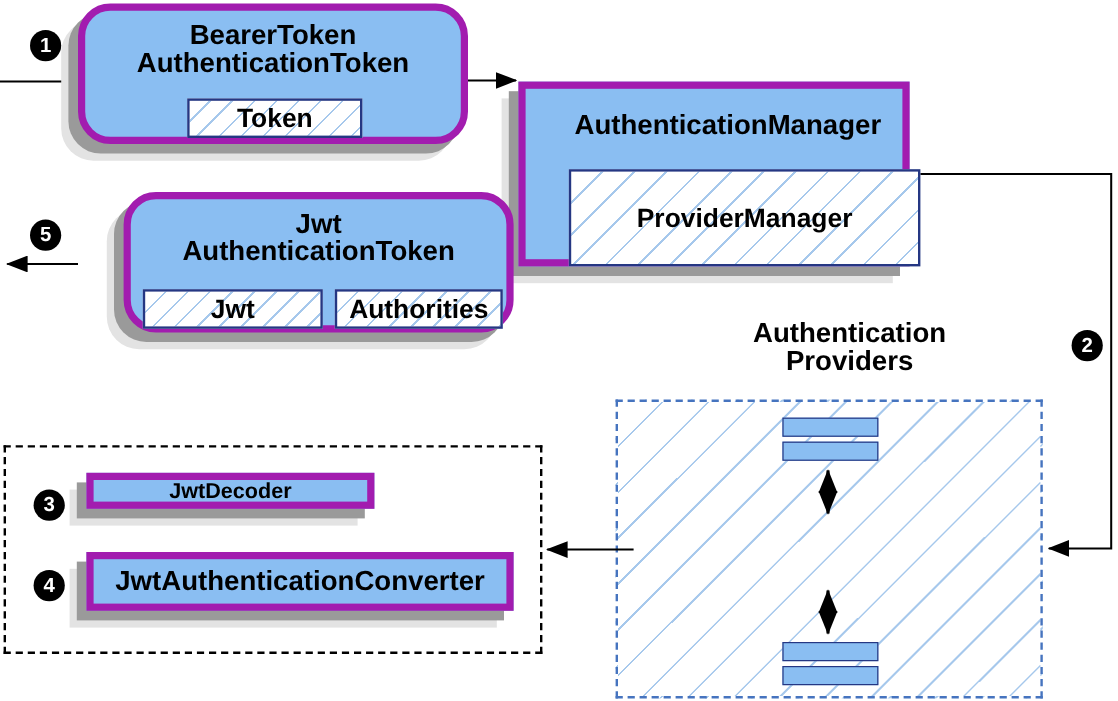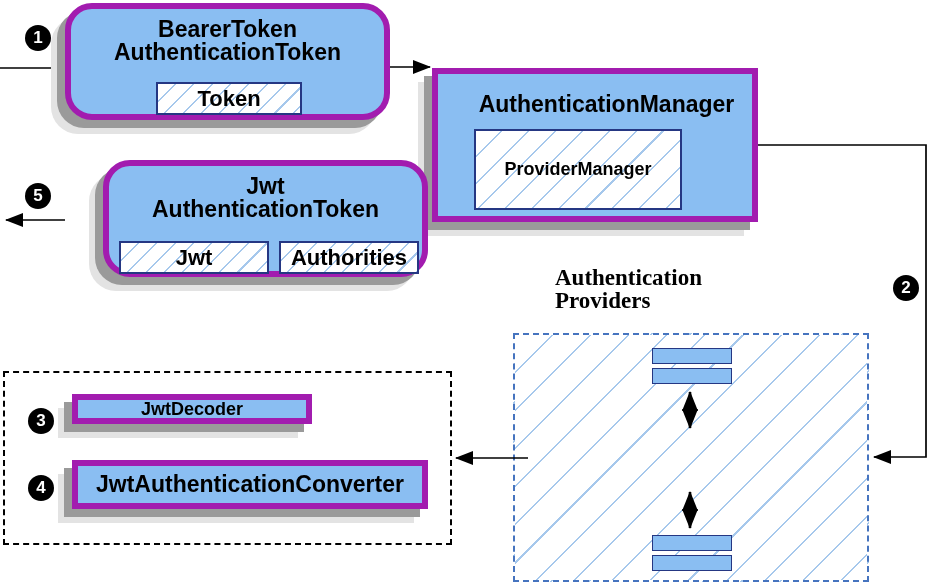--- a/index.html
+++ b/index.html
@@ -33,22 +33,22 @@
   }
   .bar {
     position:absolute; width:80px; height:16px;
     background:#8abef2; border:1.5px solid #253783;
   }
   .dotted-box {
     position:absolute; left:3px; top:371px; width:449px; height:174px;
     border:2px dashed #000; background:#ffffff;
   }
   .group-label {
-    position:absolute; left:555px; top:266px; width:220px;
-    text-align:left; font-size:23px; line-height:23px;font-family:Liberation Serif, serif;
+    position:absolute; left:598px; top:266px; width:220px;
+    text-align:center; font-size:23px; line-height:23px;
   }
   .step {
     position:absolute; width:26px; height:26px; background:#000; border-radius:50%;
     color:#fff; font-size:17px; display:flex; align-items:center; justify-content:center;
   }
 </style>
 </head>
 <body>
 
 <div class="canvas">
@@ -86,21 +86,21 @@
       <div>BearerToken</div>
       <div>AuthenticationToken</div>
     </div>
     <div class="chip hatch-sm" style="left:85px; top:73px; width:146px; height:33px;">
       <span>Token</span>
     </div>
   </div>
 
   <div class="node" style="left:432px; top:68px; width:326px; height:154px;">
     <div class="node-title" style="padding-top:19px;margin-left:23px;">AuthenticationManager</div>
-    <div class="chip hatch-md" style="left:36px; top:55px; width:208px; height:81px; font-size:18px;">
+    <div class="chip hatch-md" style="left:36px; top:67px; width:293px; height:81px; font-size:22px;">
       <span>ProviderManager</span>
     </div>
   </div>
 
   <div class="node rounded" style="left:65px; top:160px; width:325px; height:117px;margin-left:38px;">
     <div class="node-title" style="padding-top:9px;">
       <div>Jwt</div>
       <div>AuthenticationToken</div>
     </div>
     <div class="chip hatch-sm" style="left:10px; top:75px; width:150px; height:33px;">

